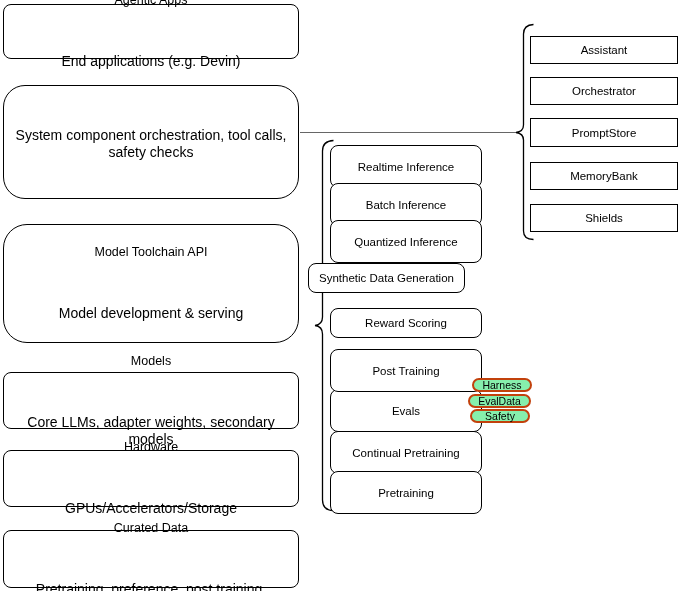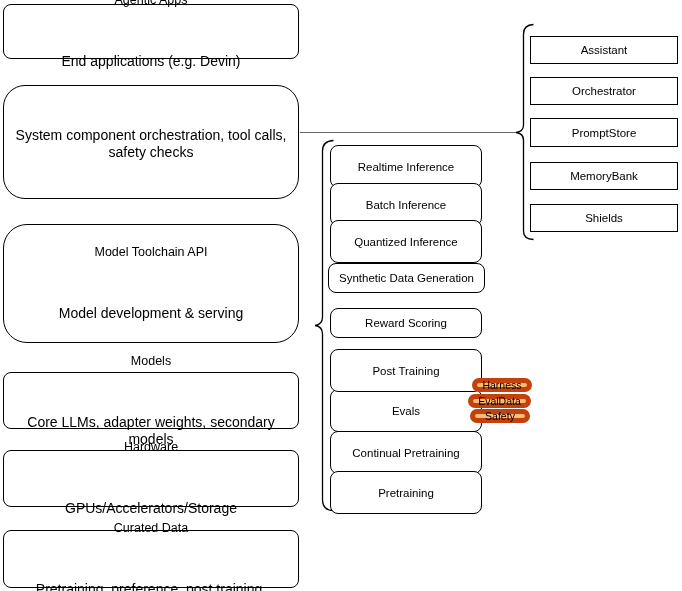--- a/index.html
+++ b/index.html
@@ -17,21 +17,21 @@
     text-align: center;
     gap: 42px;
   }
   .left-box { left: 3px; width: 296px; }
   .mid-box  { left: 330px; width: 152px; height: 43px; border-radius: 8px; font-size: 11.5px; }
   .right-box{ left: 530px; width: 148px; height: 28px; border-radius: 0; font-size: 11.5px; }
   .title    { font-size: 12.5px; line-height: 1.2; }
   .subtitle { font-size: 14px;  line-height: 1.2; margin-top: 3px; }
   .pill {
     position: absolute; box-sizing: border-box;
-    background: #fdba74; border: 5px solid #c2410c; border-radius: 999px;
+    background: #86efac; border: 2px solid #c2410c; border-radius: 999px;
     display: flex; align-items: center; justify-content: center;
     font-size: 10.5px; line-height: 1;
   }
   svg.overlay { position: absolute; left: 0; top: 0; }
 </style>
 </head>
 <body>
 
 <div id="canvas">
 
@@ -72,21 +72,21 @@
 
   <div class="box mid-box" style="top:145px">
     <span>Realtime Inference</span>
   </div>
   <div class="box mid-box" style="top:183px">
     <span>Batch Inference</span>
   </div>
   <div class="box mid-box" style="top:220px">
     <span>Quantized Inference</span>
   </div>
-  <div class="box mid-box" style="top:263px;left:328px;width:157px;height:30px">
+  <div class="box mid-box" style="top:263px;left:308px;width:157px;height:30px">
     <span>Synthetic Data Generation</span>
   </div>
   <div class="box mid-box" style="top:308px;height:30px">
     <span>Reward Scoring</span>
   </div>
   <div class="box mid-box" style="top:389px">
     <span>Evals</span>
   </div>
   <div class="box mid-box" style="top:349px">
     <span>Post Training</span>

